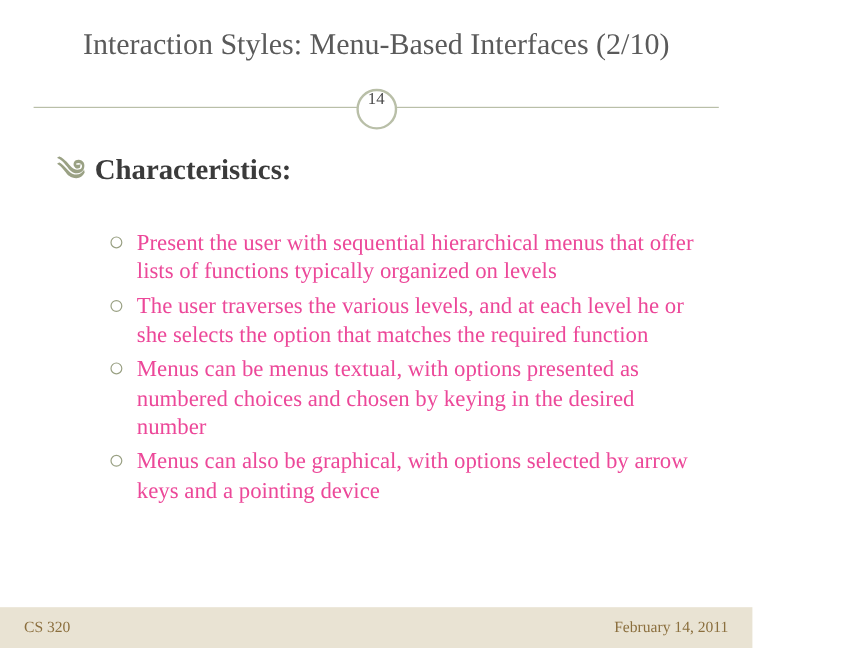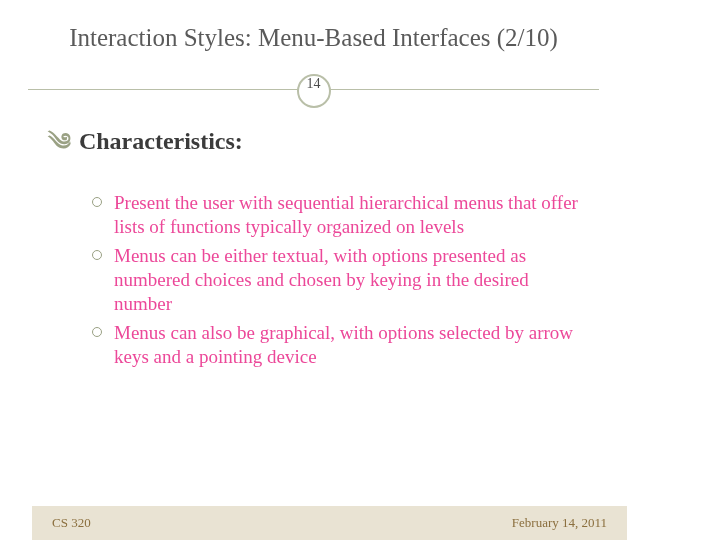--- a/index.html
+++ b/index.html
@@ -104,21 +104,20 @@
     bottom: 0;
     height: 34px;
     background: #e9e3d3;
     display: flex;
     align-items: center;
     justify-content: space-between;
     padding: 0 20px;
     box-sizing: border-box;
     font-size: 13px;
     color: #8b6f3e;
-    margin-left: 32px;
   }
 </style>
 </head>
 <body>
 
 <div class="slide">
 
   <div class="title">Interaction Styles: Menu-Based Interfaces (2/10)</div>
 
   <div class="divider-wrap">
@@ -127,21 +126,22 @@
       <span>14</span>
     </div>
   </div>
 
   <div class="content">
     <div class="h1">
       <span class="swirl">༄</span><span>Characteristics:</span>
     </div>
     <ul class="bullets">
       <li><span>Present the user with sequential hierarchical menus that offer lists of functions typically organized on levels</span></li>
-      <li><span>Menus can be either textual, with options presented as numbered choices and chosen by keying in the desired number</span></li>
+      <li><span>The user traverses the various levels, and at each level he or she selects the option that matches the required function</span></li>
+      <li><span>Menus can be menus textual, with options presented as numbered choices and chosen by keying in the desired number</span></li>
       <li><span>Menus can also be graphical, with options selected by arrow keys and a pointing device</span></li>
     </ul>
   </div>
 
   <div class="footer">
     <span>CS 320</span>
     <span>February 14, 2011</span>
   </div>
 
 </div>

